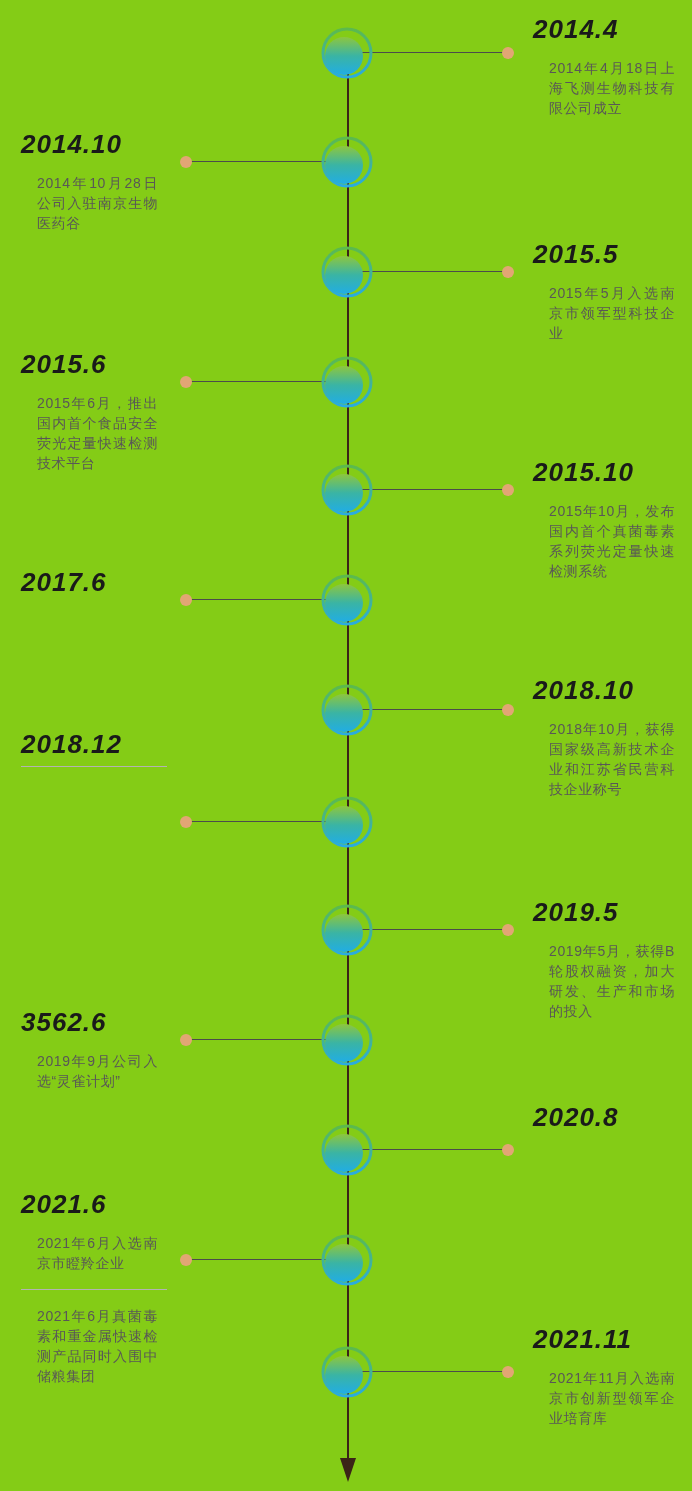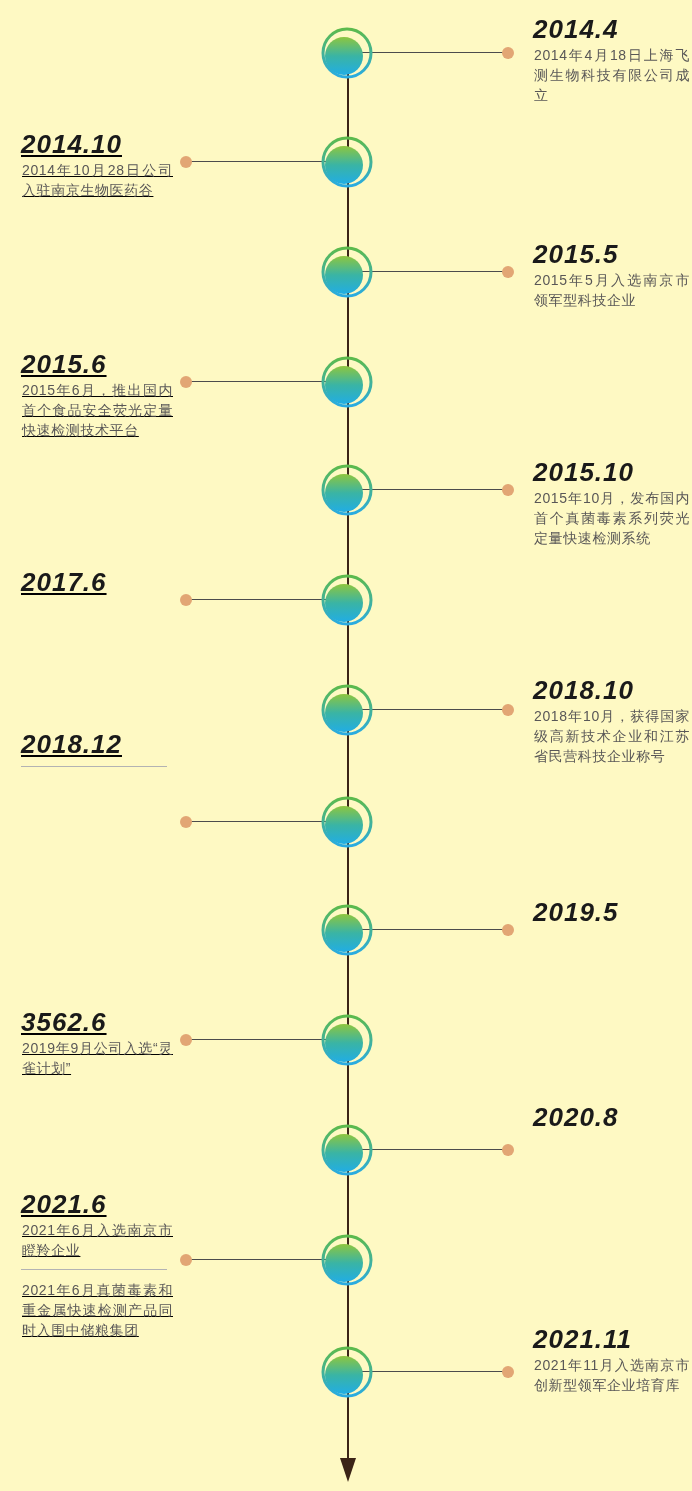--- a/index.html
+++ b/index.html
@@ -1,39 +1,39 @@
 <!DOCTYPE html>
 <html><head>
 <meta charset="utf-8">
 <style>
   html,body{margin:0;padding:0;background:#ffffff;}
   .canvas{
-    position:relative;width:692px;height:1491px;background:#fef9c3;overflow:hidden;
+    position:relative;width:692px;height:1491px;background:#84cc16;overflow:hidden;
     font-family:"Liberation Sans","DejaVu Sans",sans-serif;
   }
   
   .axis-line{position:absolute;left:347px;top:53px;width:2px;height:1406px;background:#3b2417;}
   .axis-arrow{position:absolute;left:340px;top:1458px;width:0;height:0;
     border-left:8px solid transparent;border-right:8px solid transparent;border-top:24px solid #3b2417;}
   
   .entry{position:absolute;left:0;top:0;width:692px;height:0;}
   .connector{position:absolute;top:calc(var(--y) - 1px);height:1px;background:#4c4c4c;}
   .entry.right .connector{left:348px;width:160px;}
   .entry.left  .connector{left:186px;width:162px;}
   .dot{position:absolute;top:calc(var(--y) - 6px);width:12px;height:12px;border-radius:50%;background:#e2a674;}
   .entry.right .dot{left:502px;}
   .entry.left  .dot{left:180px;}
   .node{position:absolute;left:319px;top:calc(var(--y) - 26px);width:56px;height:56px;}
   .text{position:absolute;top:var(--ht);}
   .entry.right .text{left:533px;width:158px;}
-  .entry.left  .text{left:21px;width:153px;text-decoration:underline;}
+  .entry.left  .text{left:21px;width:153px;}
   .year{font-style:italic;font-weight:700;font-size:26px;line-height:26px;
     letter-spacing:1px;color:#1a1a1a;margin:0 0 3px 0;}
   .body{font-size:14px;line-height:20px;color:#595757;text-align:justify;
-    letter-spacing:0.6px;margin:1px;}
+    letter-spacing:0.6px;margin:16px;}
   .divider{height:1px;background:#b3b3b3;margin:9px 0 10px 0;width:146px;}
 </style>
 </head>
 <body>
 
 <svg width="0" height="0" style="position:absolute" aria-hidden="true">
   <defs>
     <linearGradient id="gradRing" x1="0" y1="0" x2="0" y2="1">
       <stop offset="0" stop-color="#5cba4c"></stop>
         <stop offset="1" stop-color="#29abe2"></stop>
@@ -156,20 +156,21 @@
 
   <div class="entry right" style="--y:930px;--ht:899px">
     <div class="connector"></div>
     <div class="dot"></div>
     <svg class="node" viewBox="0 0 56 56">
         <circle cx="28" cy="26" r="24" fill="none" stroke="url(#gradRing)" stroke-width="3"></circle>
         <circle cx="25" cy="29" r="19" fill="url(#gradNode)"></circle>
       </svg>
     <div class="text">
       <div class="year">2019.5</div>
+      <p class="body">2019年5月，获得B轮股权融资，加大研发、生产和市场的投入</p>
     </div>
   </div>
 
   <div class="entry left" style="--y:1040px;--ht:1009px">
     <div class="connector"></div>
     <div class="dot"></div>
     <svg class="node" viewBox="0 0 56 56">
         <circle cx="28" cy="26" r="24" fill="none" stroke="url(#gradRing)" stroke-width="3"></circle>
         <circle cx="25" cy="29" r="19" fill="url(#gradNode)"></circle>
       </svg>

